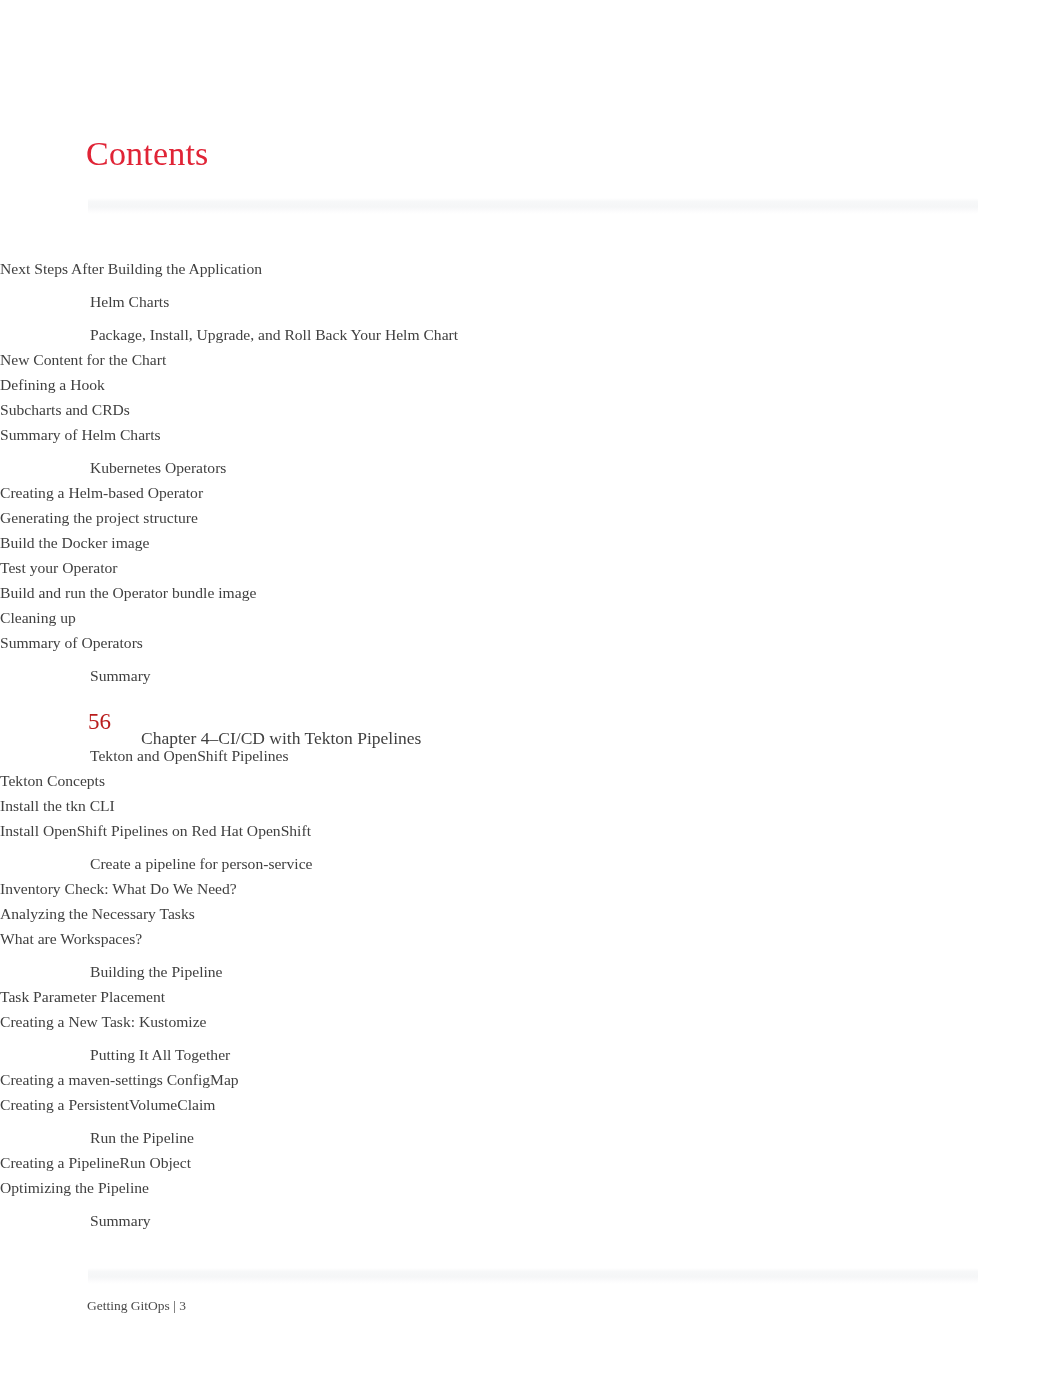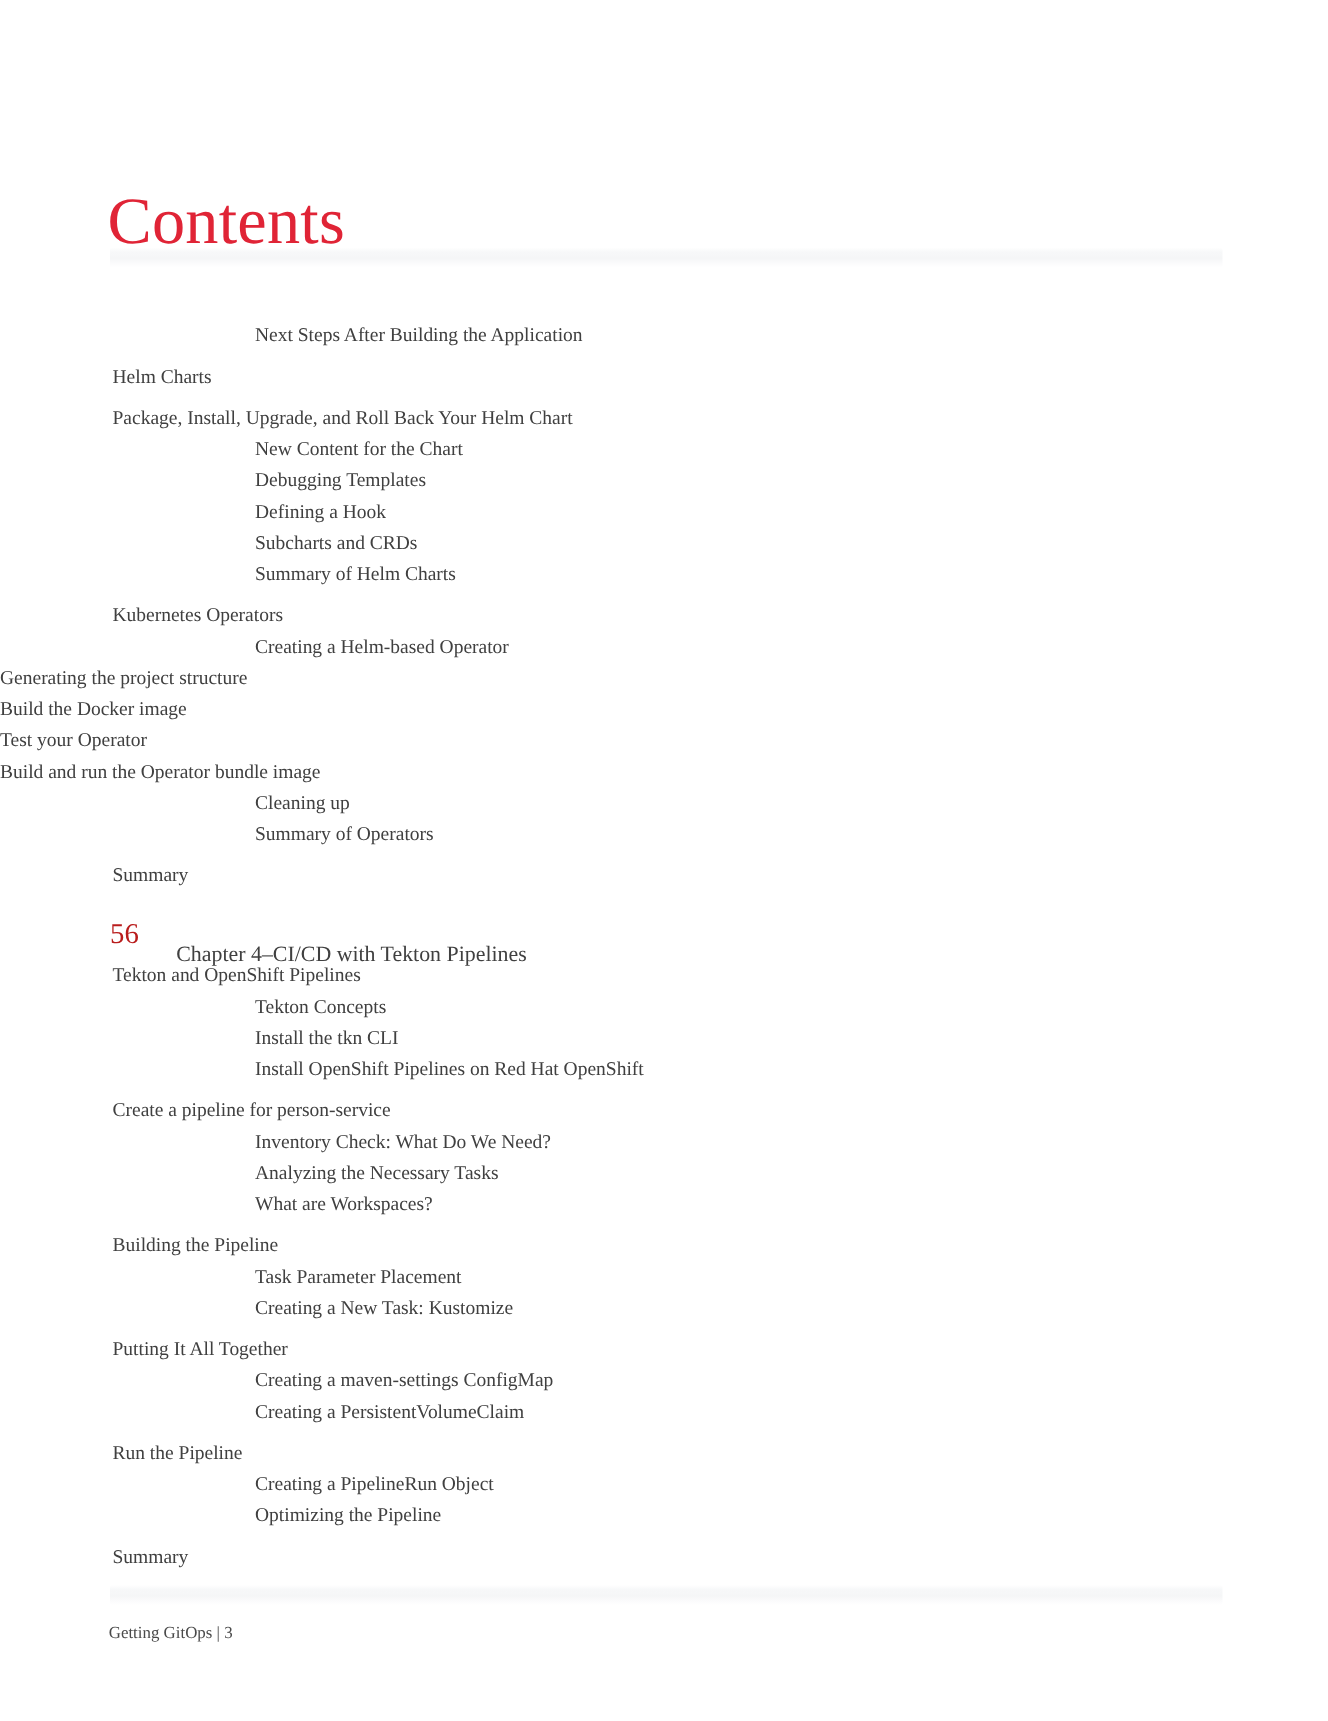--- a/index.html
+++ b/index.html
@@ -21,21 +21,21 @@
     position: absolute;
     inset: 0;
     background: #ffffff;
   }
 
   
   .page-title {
     position: absolute;
     left: 86px;
     top: 112px;
-    font-size: 53px;
+    font-size: 34px;
     line-height: 1.1;
     color: #E02436;
     font-weight: normal;
     letter-spacing: 0.2px;
     white-space: nowrap;
   }
 
   
   .rule {
     position: absolute;
@@ -65,21 +65,21 @@
     position: relative;
     display: block;
     font-size: 15.6px;
     line-height: 25px;
     color: #404040;
     white-space: nowrap;
   }
 
   
   .lvl1 { padding-left: 90px; margin-top: 8px; }
-  .lvl2 { padding-left: 204px; }
+  .lvl2 { }
   .lvl3 { }
 
   
   .toc-row.no-gap { margin-top: 0; }
 
   
   .chapter-row {
     position: relative;
     display: block;
     margin-top: 19px;
@@ -125,21 +125,20 @@
 
   <div class="rule rule-top"></div>
 
   <div class="toc">
 
     <div id="toc-list-top">
         <div class="toc-row lvl2 no-gap"><span>Next Steps After Building the Application</span></div>
         <div class="toc-row lvl1"><span>Helm Charts</span></div>
         <div class="toc-row lvl1"><span>Package, Install, Upgrade, and Roll Back Your Helm Chart</span></div>
         <div class="toc-row lvl2"><span>New Content for the Chart</span></div>
-        <div class="toc-row lvl2"><span>Debugging Templates</span></div>
         <div class="toc-row lvl2"><span>Defining a Hook</span></div>
         <div class="toc-row lvl2"><span>Subcharts and CRDs</span></div>
         <div class="toc-row lvl2"><span>Summary of Helm Charts</span></div>
         <div class="toc-row lvl1"><span>Kubernetes Operators</span></div>
         <div class="toc-row lvl2"><span>Creating a Helm-based Operator</span></div>
         <div class="toc-row lvl3"><span>Generating the project structure</span></div>
         <div class="toc-row lvl3"><span>Build the Docker image</span></div>
         <div class="toc-row lvl3"><span>Test your Operator</span></div>
         <div class="toc-row lvl3"><span>Build and run the Operator bundle image</span></div>
         <div class="toc-row lvl2"><span>Cleaning up</span></div>

